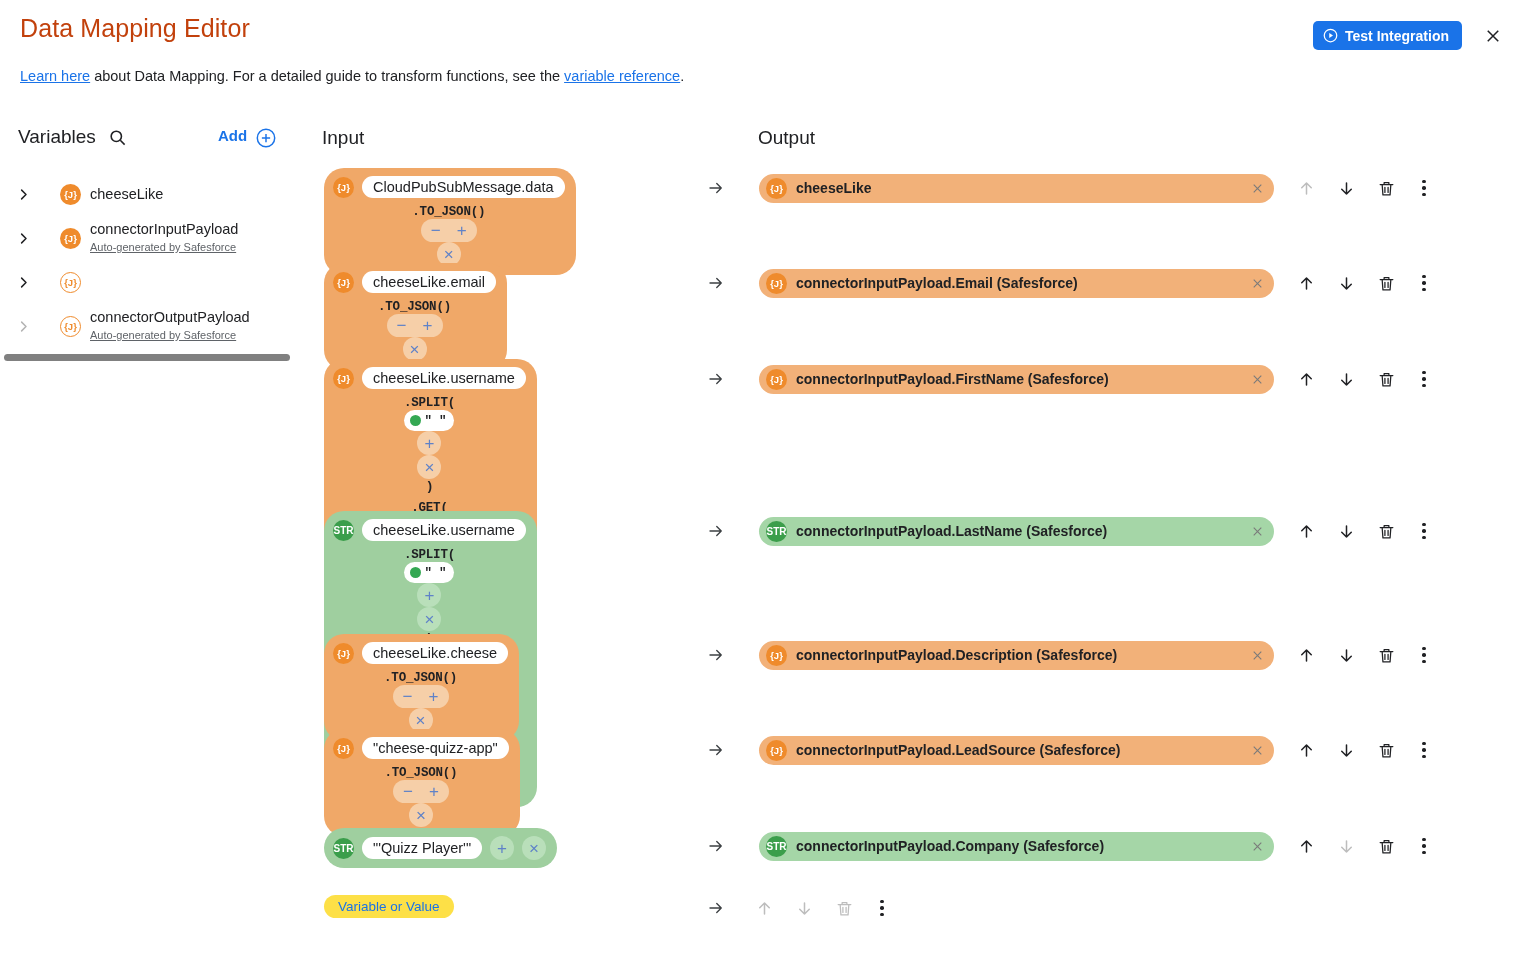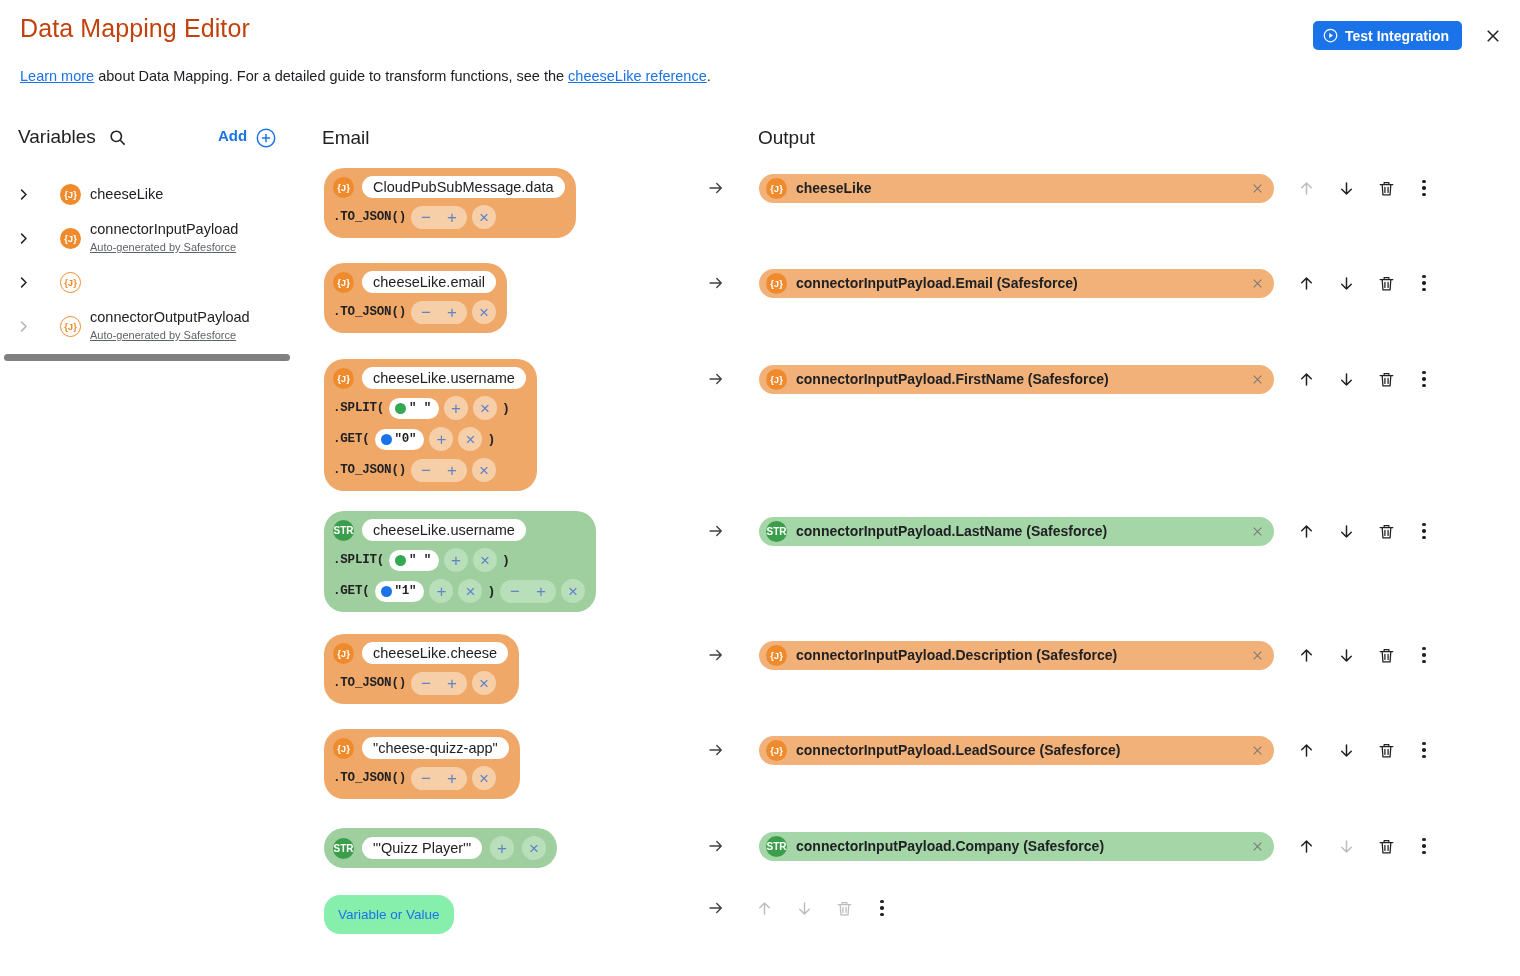--- a/index.html
+++ b/index.html
@@ -98,23 +98,23 @@
     display: flex; align-items: center; justify-content: center;
     font-size: 9.5px; font-weight: 700; color: #fff;
   }
   .chip-badge.j { background: #ef8b2c; }
   .chip-badge.s { background: #3b9e4b; font-size: 10px; }
   .pill-white {
     background: #fff; border-radius: 14px; padding: 3px 11px;
     font-size: 14.5px; color: #202124; white-space: nowrap;
   }
   .fn-row {
-    display: flex; align-items: center; gap: 5px; margin-top: 7px;
+    display: flex; align-items: center; margin-top: 7px;
     font-family: "Liberation Mono", monospace; font-weight: 700;
-    font-size: 12.5px; color: #202124; letter-spacing: -.2px;
+    font-size: 12.5px; color: #202124; letter-spacing: -.2px; flex-direction: column;
   }
   .fn-name { white-space: nowrap; }
   .stepper {
     display: flex; align-items: center; border-radius: 13px; height: 23px;
     padding: 0 2px;
   }
   .json .stepper { background: #f6cfa8; }
   .str .stepper  { background: #b9dfba; }
   .stepper button, .icon-btn {
     width: 26px; height: 23px; border: none; background: none; cursor: pointer;
@@ -136,22 +136,22 @@
   .dot { width: 11px; height: 11px; border-radius: 50%; flex: none; }
   .dot.green { background: #34a853; }
   .dot.blue  { background: #1a73e8; }
   .arg-val {
     font-family: "Liberation Mono", monospace; font-size: 12.5px;
     font-weight: 700; color: #202124;
   }
   .paren { font-family: "Liberation Mono", monospace; font-weight: 700; font-size: 13px; }
 
   .var-or-value {
-    background: #86efac; color: #1a73e8; border: none; border-radius: 16px;
-    padding: 12px 14px; font-size: 13.5px; cursor: pointer;
+    background: #fde047; color: #1a73e8; border: none; border-radius: 16px;
+    padding: 4px 14px; font-size: 13.5px; cursor: pointer;
     font-family: "Liberation Sans", sans-serif;
   }
 
   
   .row { position: absolute; left: 700px; display: flex; align-items: center; }
   .arrow {
     width: 32px; display: flex; align-items: center; justify-content: center;
     color: #3c4043; flex: none;
   }
   .out-pill {
@@ -184,21 +184,21 @@
   .kcol { display: flex; flex-direction: column; align-items: center; }
 </style>
 </head>
 <body>
 
 <div class="page">
 
   <div class="header">
     <div class="page-title">Data Mapping Editor</div>
     <div class="subtitle">
-      <a>Learn more</a><span> about Data Mapping. For a detailed guide to transform functions, see the </span><a>cheeseLike reference</a><span>.</span>
+      <a>Learn here</a><span> about Data Mapping. For a detailed guide to transform functions, see the </span><a>variable reference</a><span>.</span>
     </div>
 
     <button class="test-btn">
       <span>
         <svg width="15" height="15" viewBox="0 0 24 24" fill="none">
           <circle cx="12" cy="12" r="10" stroke="#fff" stroke-width="2"></circle>
           <path d="M10 8l6 4-6 4V8z" fill="#fff"></path>
         </svg>
       </span>
       <span>Test Integration</span>
@@ -222,21 +222,21 @@
   </div>
   <div class="add-wrap">
     <span class="add-label">Add</span>
     <span>
       <svg width="22" height="22" viewBox="0 0 24 24" fill="none">
         <circle cx="12" cy="12" r="9.5" stroke="#1a73e8" stroke-width="1.6"></circle>
         <path d="M12 7.5v9M7.5 12h9" stroke="#1a73e8" stroke-width="1.6"></path>
       </svg>
     </span>
   </div>
-  <div class="col-head input">Email</div>
+  <div class="col-head input">Input</div>
   <div class="col-head output">Output</div>
 
   <div class="vars-list">
 
     <div class="var-row">
       <span class="chevron">
         <svg width="15" height="15" viewBox="0 0 24 24" fill="none">
             <path d="M9 5l7 7-7 7" stroke="currentColor" stroke-width="2.4" stroke-linecap="round" stroke-linejoin="round"></path>
           </svg>
       </span>

